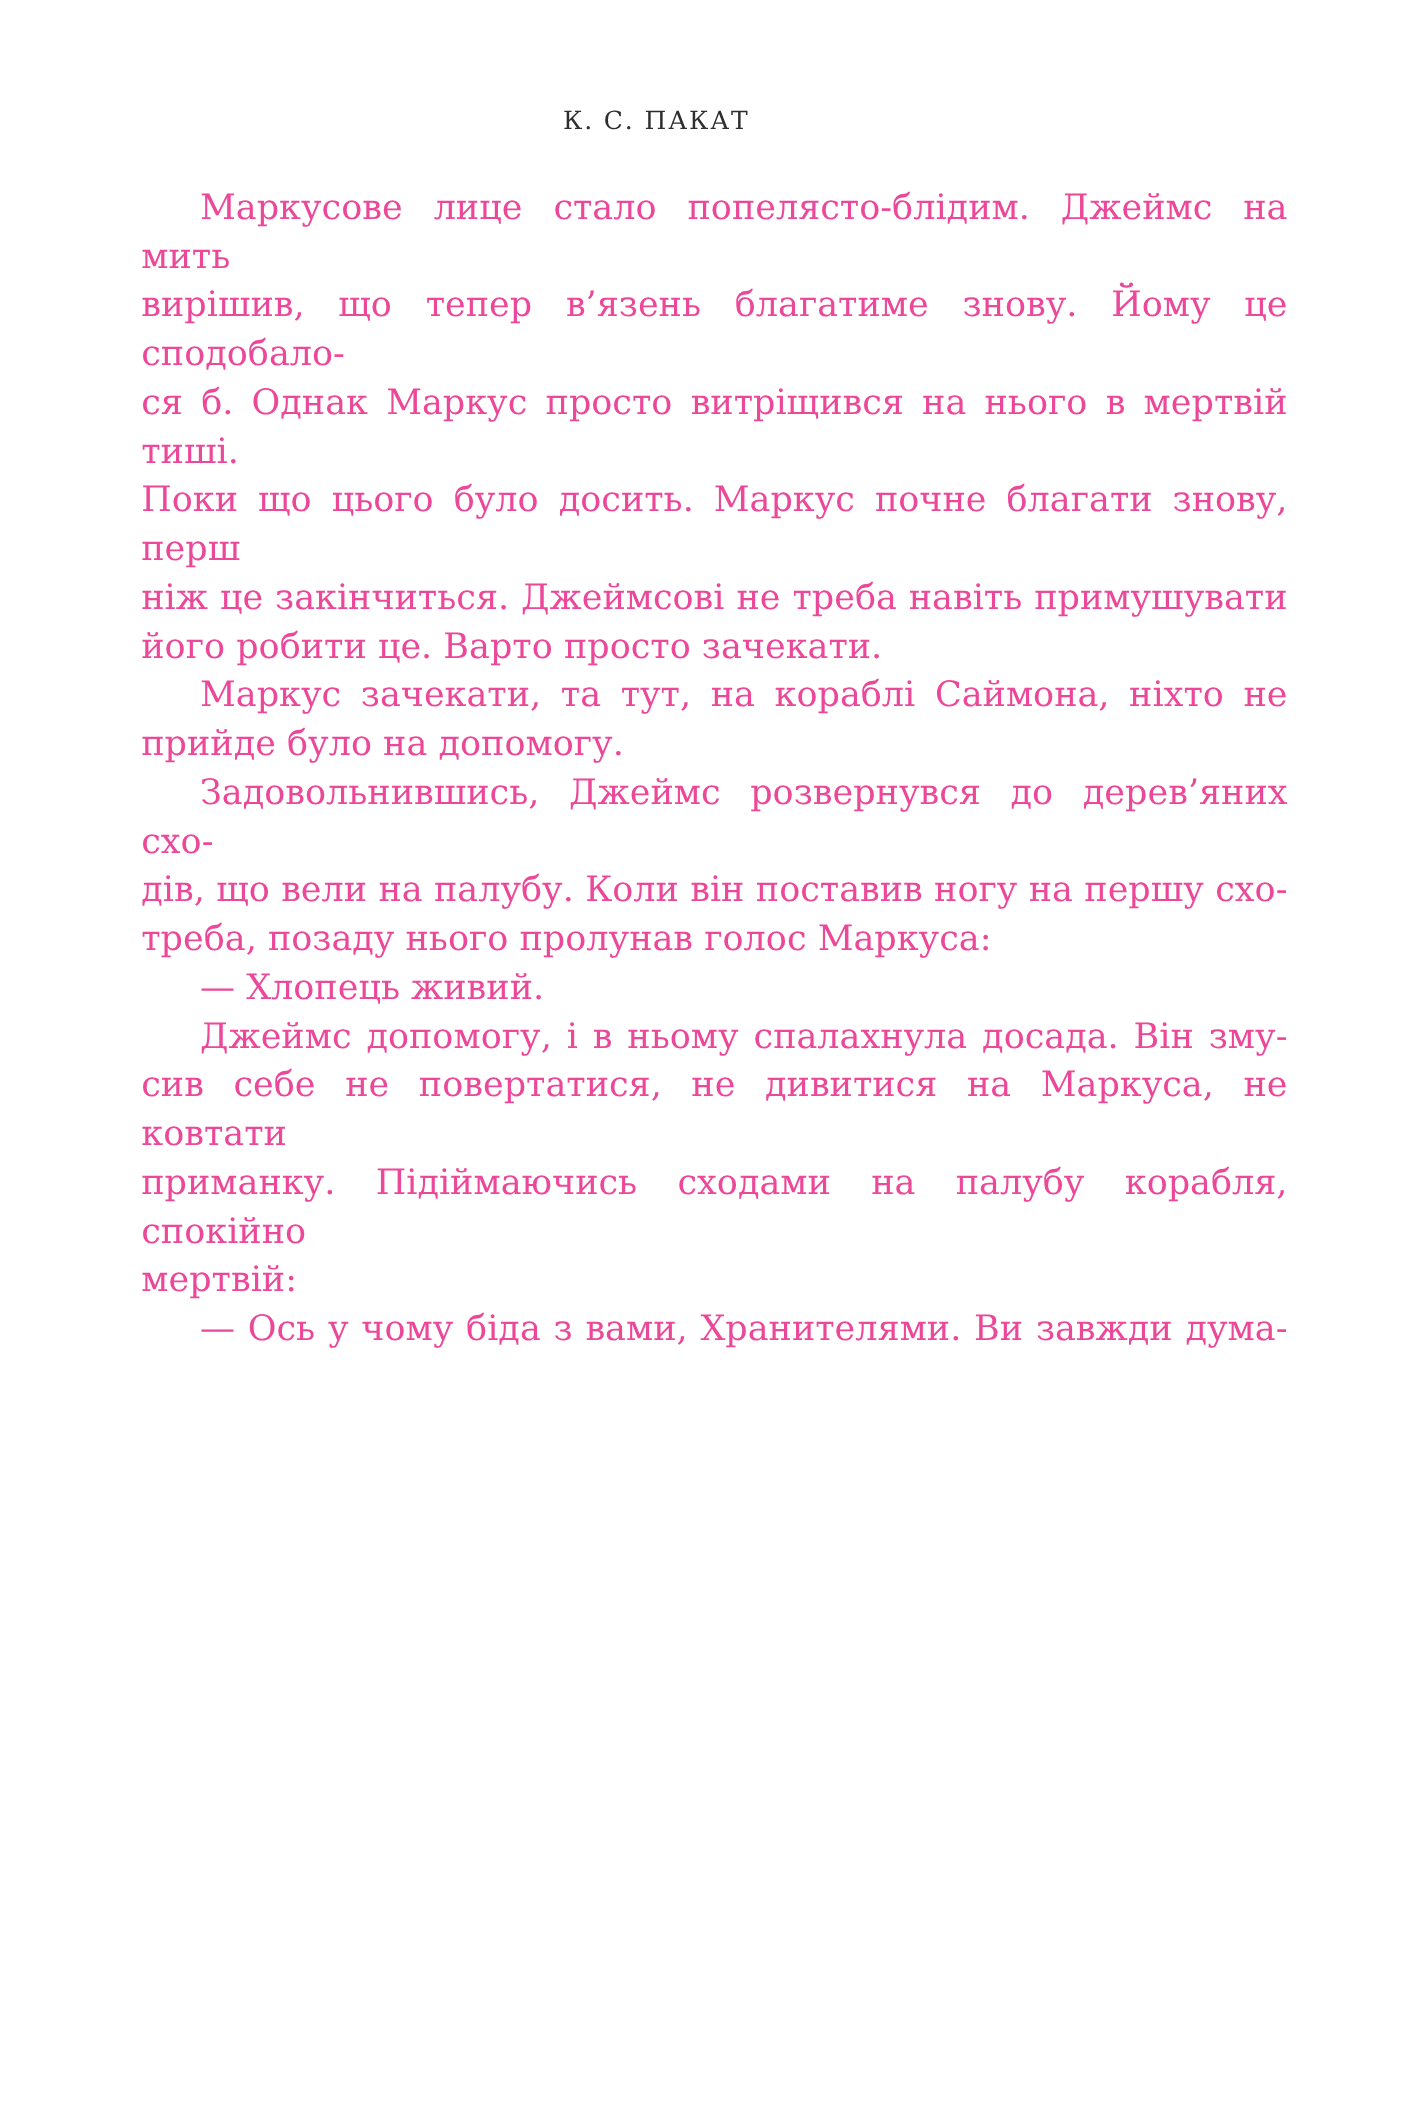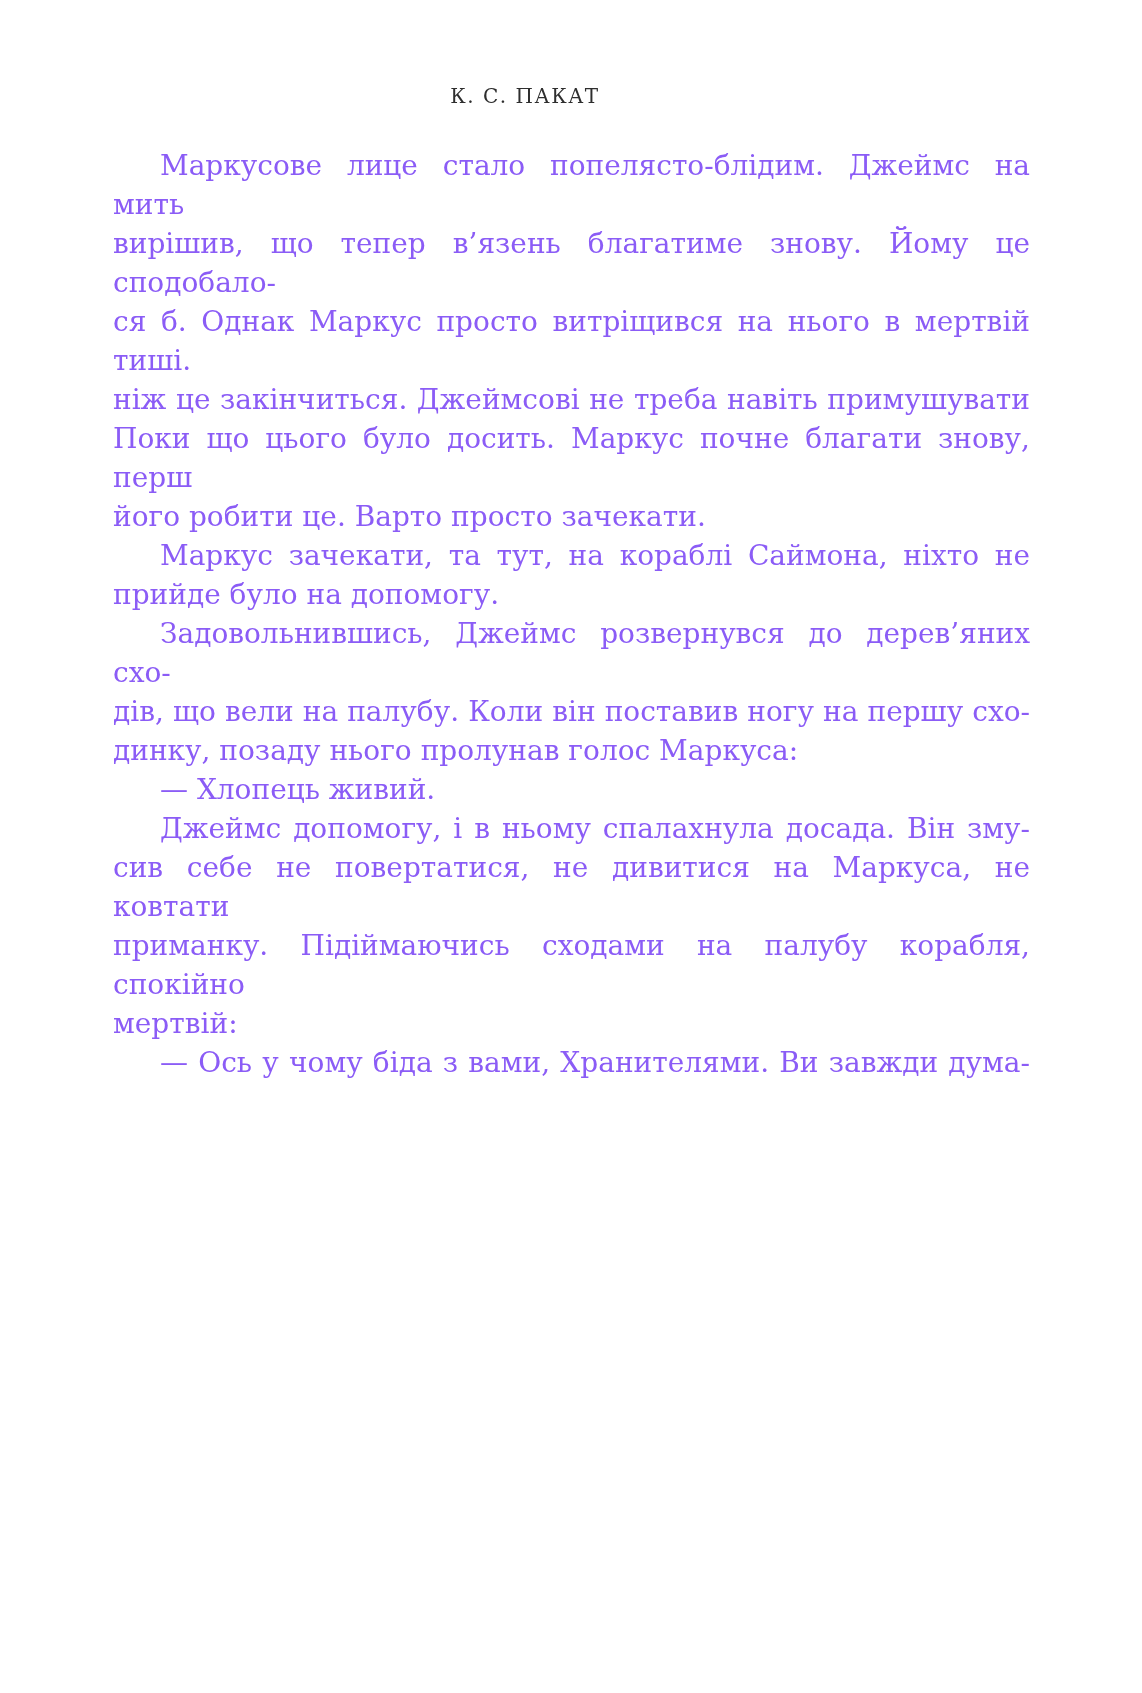--- a/index.html
+++ b/index.html
@@ -26,21 +26,21 @@
     color: #2e2e2e;
     white-space: nowrap;
   }
   .text-block {
     position: absolute;
     left: 113px;
     top: 146px;
     width: 917px;
     font-size: 28px;
     line-height: 39px;
-    color: #8b5cf6;
+    color: #ec4899;
   }
   .paragraph {
     margin: 0;
     padding: 0;
   }
   .line {
     text-align: justify;
     text-align-last: justify;
     white-space: normal;
   }
@@ -57,34 +57,34 @@
 <div class="page">
 
   <div class="running-header">К. С. ПАКАТ</div>
 
   <div class="text-block">
 
     <div class="paragraph">
       <div class="line indent">Маркусове лице стало попелясто-блідим. Джеймс на мить</div>
       <div class="line">вирішив, що тепер в’язень благатиме знову. Йому це сподобало-</div>
       <div class="line">ся б. Однак Маркус просто витріщився на нього в мертвій тиші.</div>
+      <div class="line">Поки що цього було досить. Маркус почне благати знову, перш</div>
       <div class="line">ніж це закінчиться. Джеймсові не треба навіть примушувати</div>
-      <div class="line">Поки що цього було досить. Маркус почне благати знову, перш</div>
       <div class="line end">його робити це. Варто просто зачекати.</div>
     </div>
 
     <div class="paragraph">
       <div class="line indent">Маркус зачекати, та тут, на кораблі Саймона, ніхто не</div>
       <div class="line end">прийде було на допомогу.</div>
     </div>
 
     <div class="paragraph">
       <div class="line indent">Задовольнившись, Джеймс розвернувся до дерев’яних схо-</div>
       <div class="line">дів, що вели на палубу. Коли він поставив ногу на першу схо-</div>
-      <div class="line end">динку, позаду нього пролунав голос Маркуса:</div>
+      <div class="line end">треба, позаду нього пролунав голос Маркуса:</div>
     </div>
 
     <div class="paragraph">
       <div class="line indent end">— Хлопець живий.</div>
     </div>
 
     <div class="paragraph">
       <div class="line indent">Джеймс допомогу, і в ньому спалахнула досада. Він зму-</div>
       <div class="line">сив себе не повертатися, не дивитися на Маркуса, не ковтати</div>
       <div class="line">приманку. Підіймаючись сходами на палубу корабля, спокійно</div>

